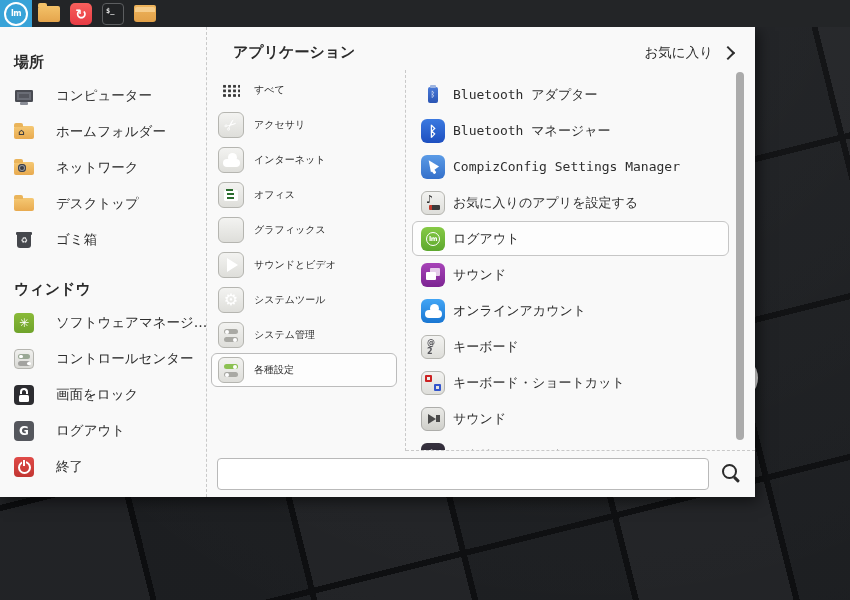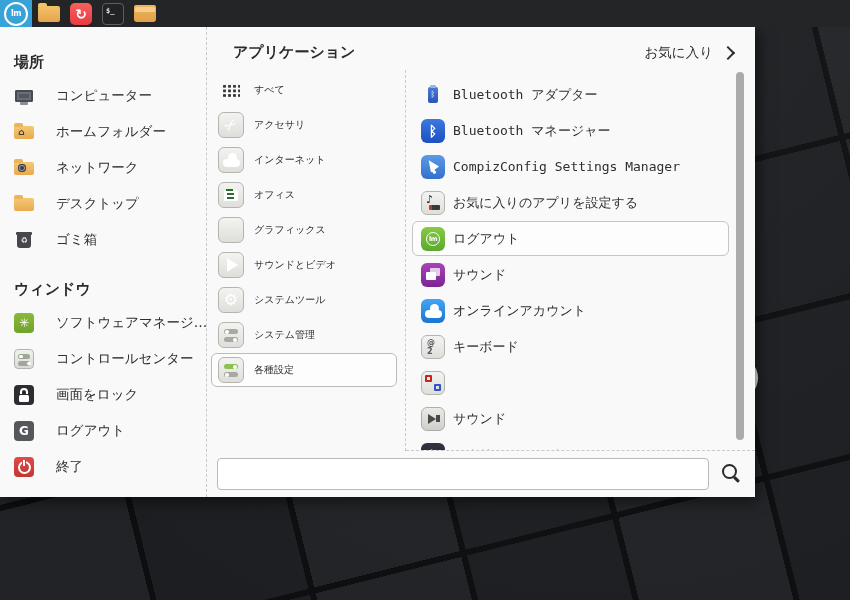--- a/index.html
+++ b/index.html
@@ -345,20 +345,21 @@
             <div class="app-row">
               <span class="icon i-online-accounts-icon cloud"></span>
               <span class="app-label">オンラインアカウント</span>
             </div>
             <div class="app-row">
               <span class="icon i-keyboard-icon keysq"></span>
               <span class="app-label">キーボード</span>
             </div>
             <div class="app-row">
               <span class="icon i-keyboard-shortcuts-icon keysq"></span>
+              <span class="app-label">キーボード・ショートカット</span>
             </div>
             <div class="app-row">
               <span class="icon i-sound-icon"></span>
               <span class="app-label">サウンド</span>
             </div>
             <div class="app-row">
               <span class="icon i-screensaver-icon"></span>
               <span class="app-label">スクリーンセーバーのテーマ</span>
             </div>
           </div>

